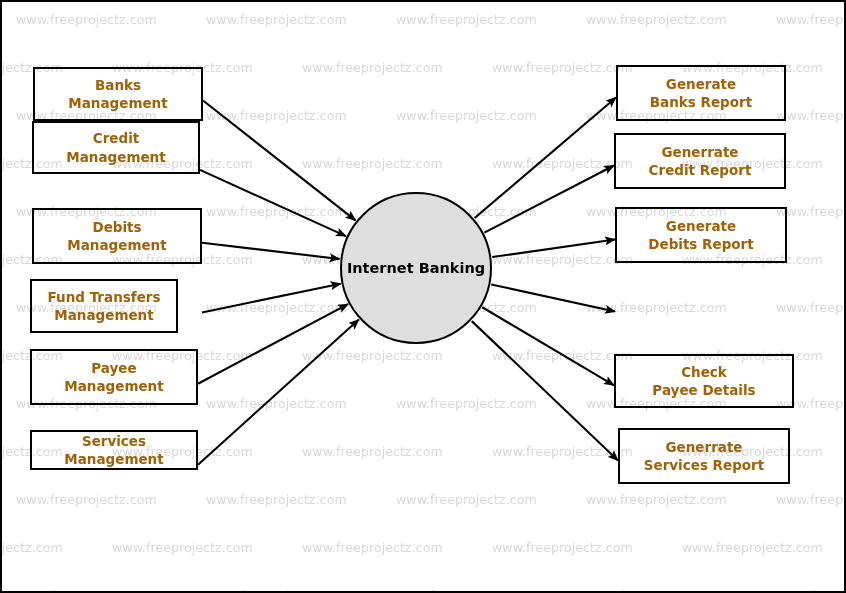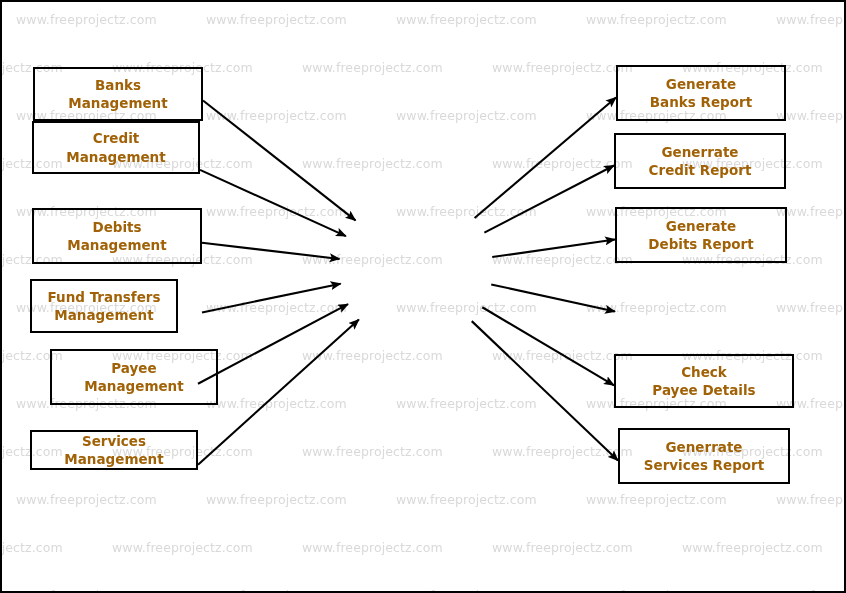--- a/index.html
+++ b/index.html
@@ -199,29 +199,32 @@
 Management</span>
   </div>
   <div class="node" style="left: 30px; top: 206px; width: 170px; height: 56px; text-align: center;">
     <span class="lbl">Debits
 Management</span>
   </div>
   <div class="node" style="left: 28px; top: 277px; width: 148px; height: 54px;">
     <span class="lbl">Fund Transfers
 Management</span>
   </div>
-  <div class="node" style="left: 28px; top: 347px; width: 168px; height: 56px; margin-left: 20px;">
+  <div class="node" style="left: 28px; top: 347px; width: 168px; height: 56px;">
     <span class="lbl">Payee
 Management</span>
   </div>
   <div class="node" style="left: 28px; top: 428px; width: 168px; height: 40px;">
     <span class="lbl">Services
 Management</span>
   </div>
 
+  <div class="process" style="left: 338px; top: 190px; width: 152px; height: 152px; background: rgb(222, 222, 222); border-color: rgb(0, 0, 0);">
+    <span>Internet Banking</span>
+  </div>
 
   <div class="node" style="left: 614px; top: 63px; width: 170px; height: 56px;">
     <span class="lbl">Generate
 Banks Report</span>
   </div>
   <div class="node" style="left: 612px; top: 131px; width: 172px; height: 56px;">
     <span class="lbl">Generrate
 Credit Report</span>
   </div>
   <div class="node" style="left: 613px; top: 205px; width: 172px; height: 56px;">

